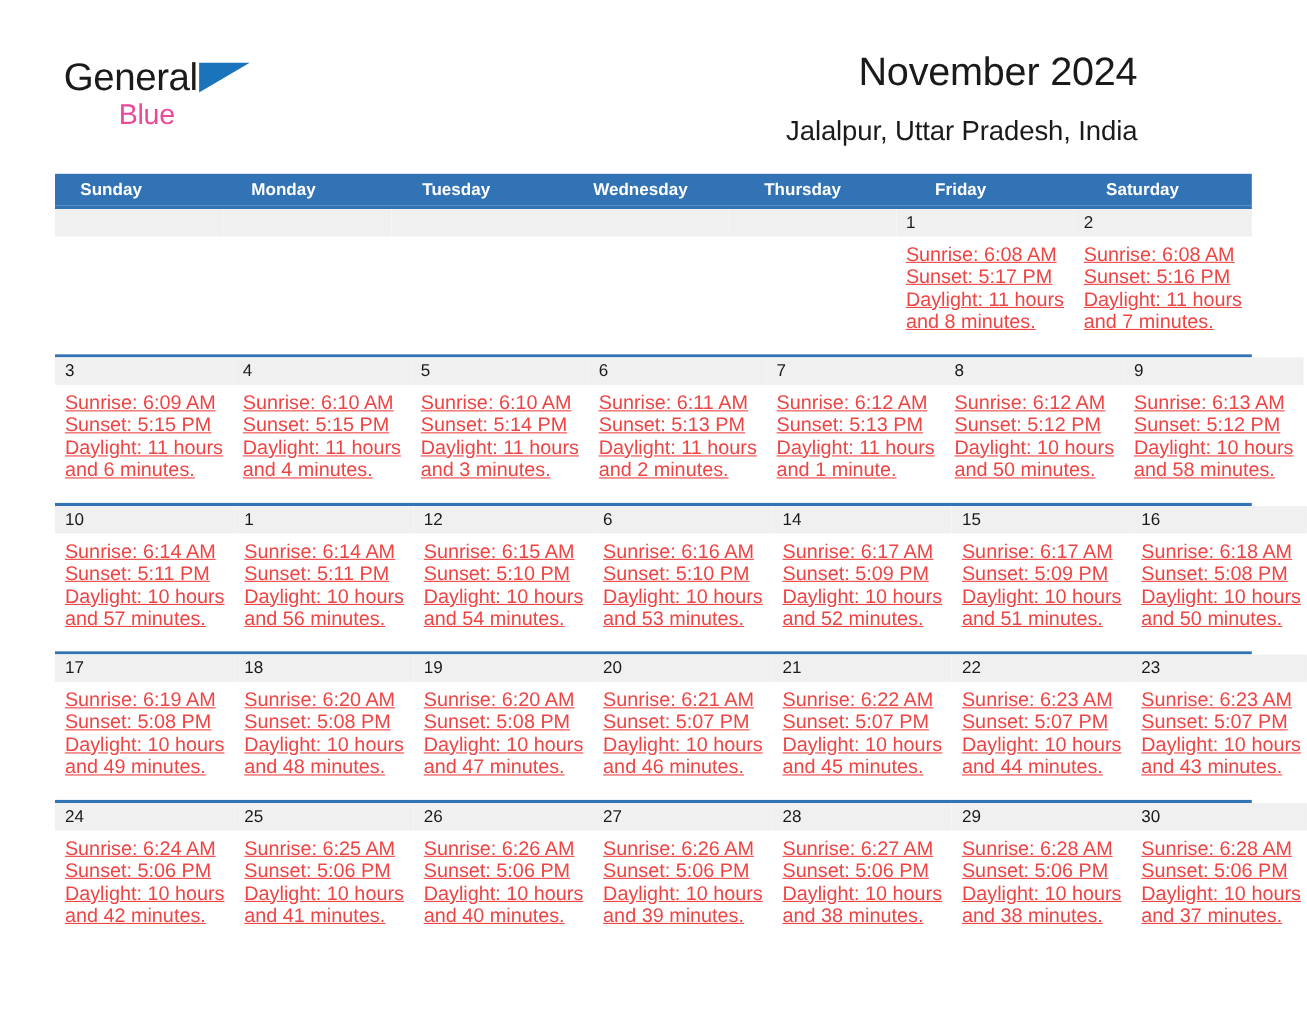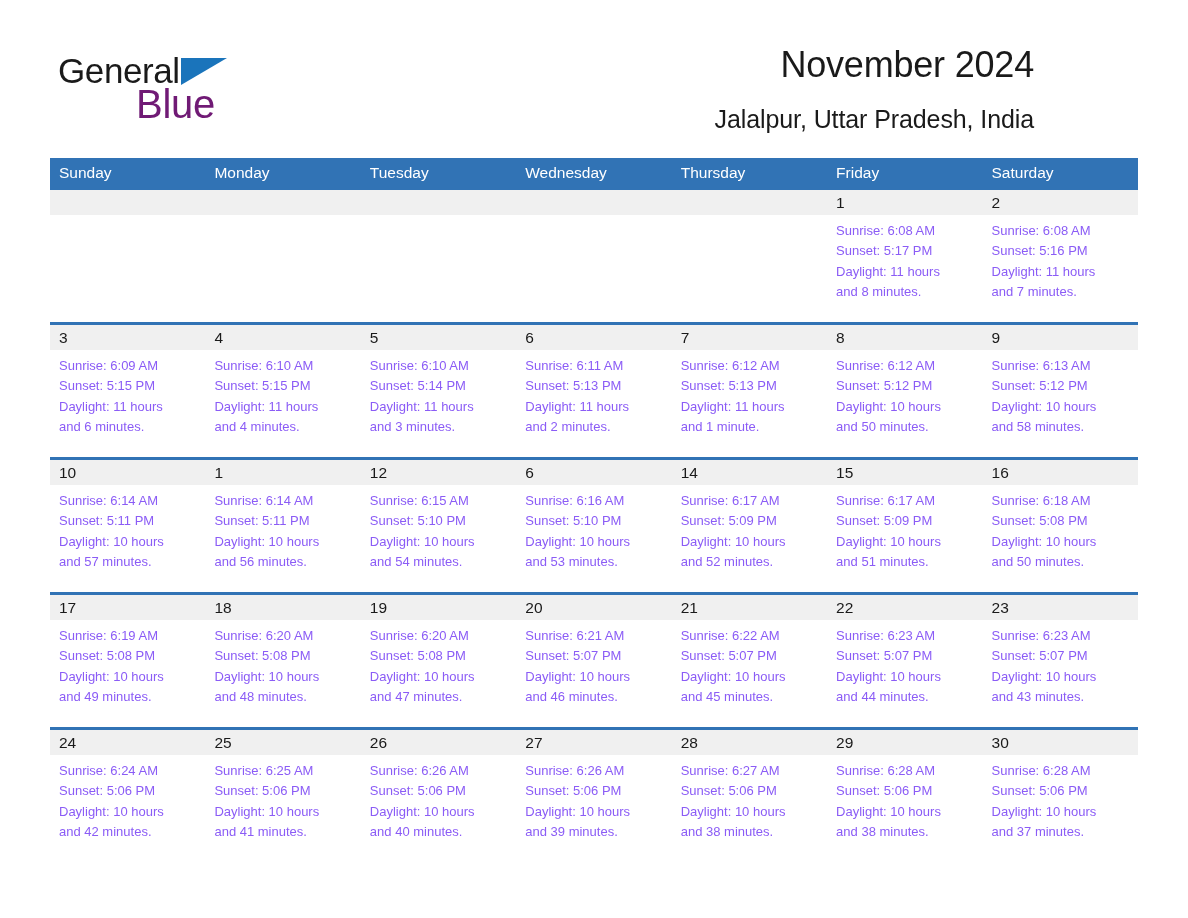--- a/index.html
+++ b/index.html
@@ -53,23 +53,23 @@
     display: inline-block;
     vertical-align: -2px;
     margin-left: 1px;
     width: 0;
     height: 0;
     border-left: 46px solid #1a74bb;
     border-bottom: 27px solid transparent;
   }
   .logo-row2 {
     margin-top: -6px;
-    margin-left: 78px;
-    font-size: 40px;
-    color: #701a75;
+    margin-left: 50px;
+    font-size: 26px;
+    color: #ec4899;
     line-height: 40px;
     letter-spacing: -0.3px;
   }
 
   .title-block {
     position: absolute;
     right: 0;
     top: 0;
     text-align: right;
   }
@@ -100,24 +100,25 @@
   .weekday-row {
     display: flex;
     background: #3173b5;
     height: 29px;
   }
   .weekday {
     flex: 1 1 0;
     color: #ffffff;
     font-size: 15.5px;
     line-height: 29px;
-    padding-left: 9px;
+    padding-left: 23px;
     box-sizing: border-box;
     white-space: nowrap;
     overflow: hidden;
+    font-weight: bold;
   }
   .week-row {
     display: flex;
     border-top: 3px solid #3173b5;
   }
   .week-row:first-of-type {
     border-top: none;
   }
   .day-cell {
     flex: 1 1 0;
@@ -131,23 +132,24 @@
     height: 25px;
   }
   .daynum {
     font-size: 15.5px;
     color: #1a1a1a;
     line-height: 25px;
     padding-left: 9px;
   }
   .day-info {
     padding: 6px 9px 0 9px;
-    font-size: 13px;
+    font-size: 18px;
     line-height: 20.3px;
-    color: #8b5cf6;
+    color: #ef4444;
+    text-decoration: underline;
   }
   .day-info div {
     white-space: nowrap;
   }
 </style>
 </head>
 <body>
 
 <div class="page">
 

